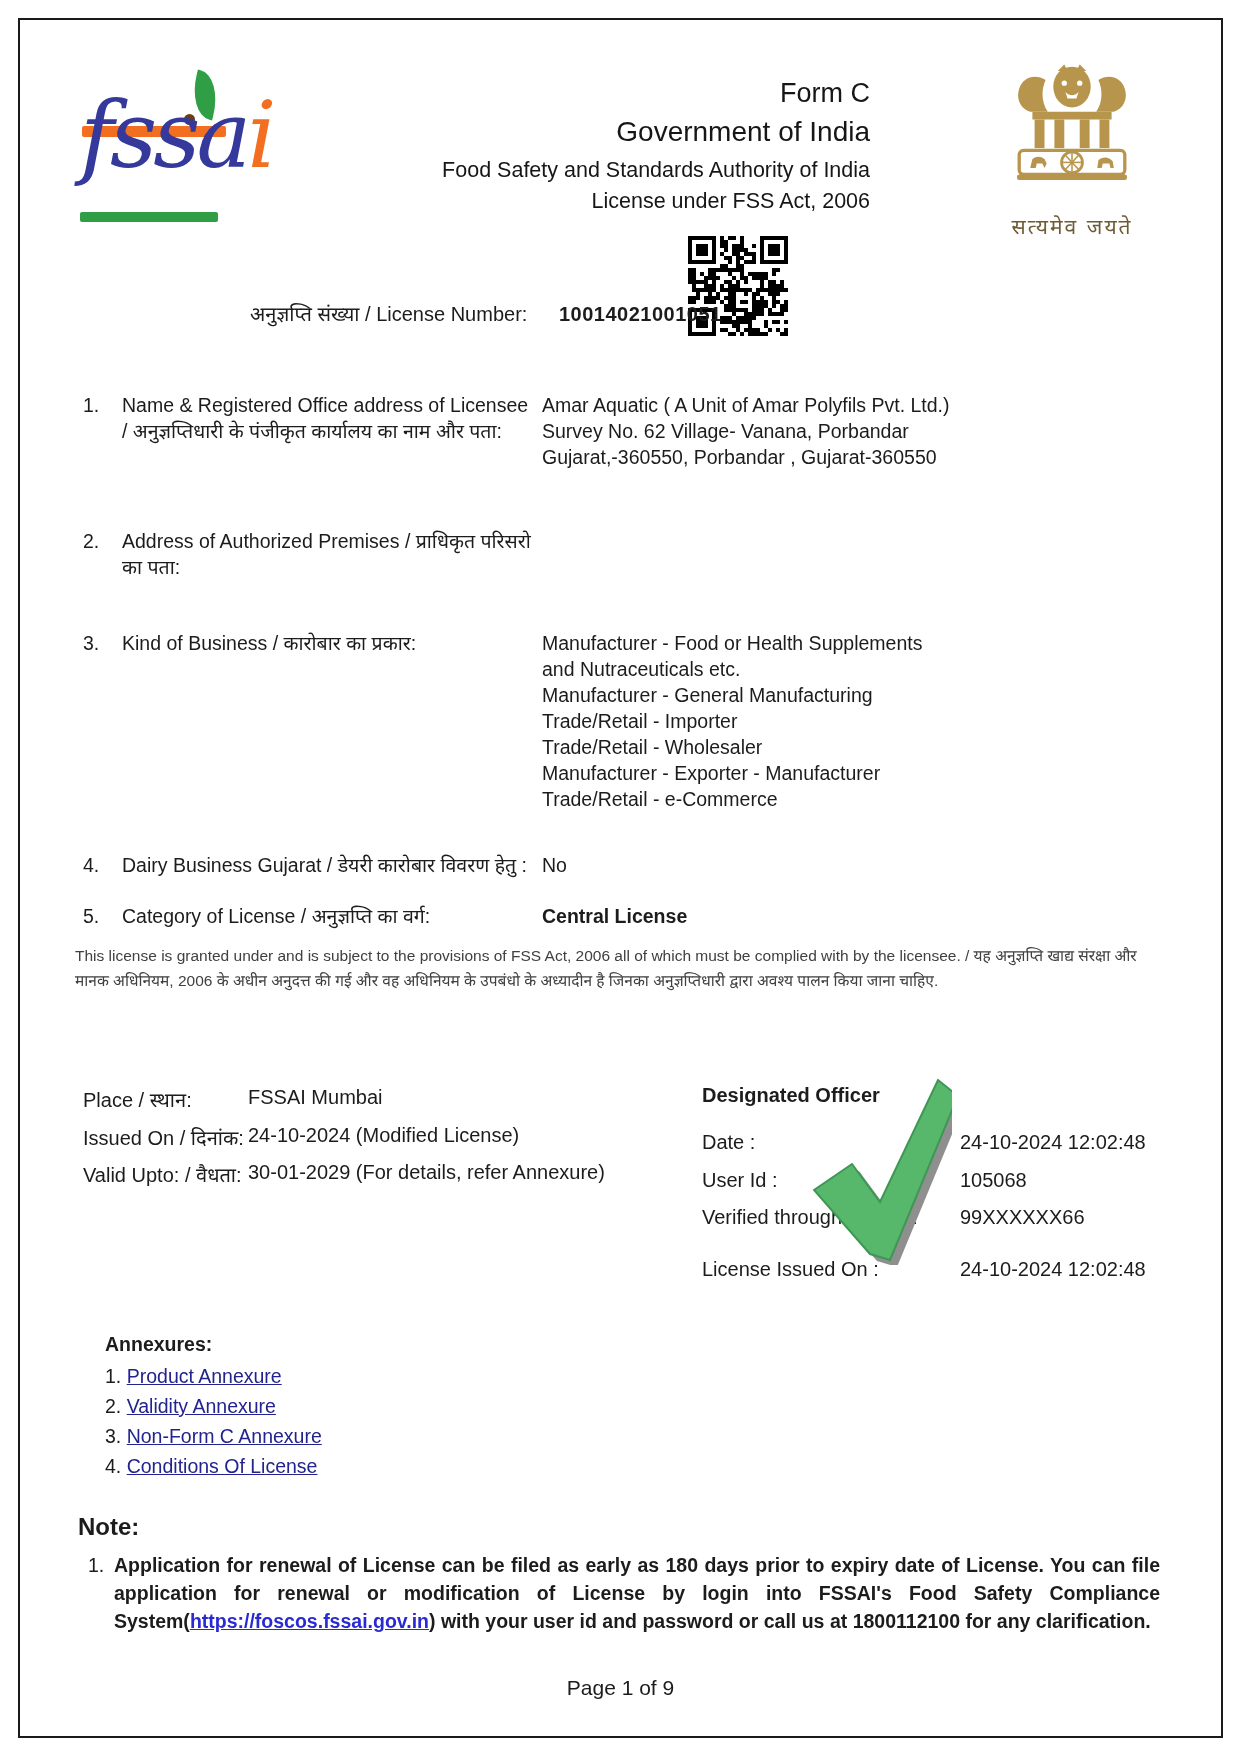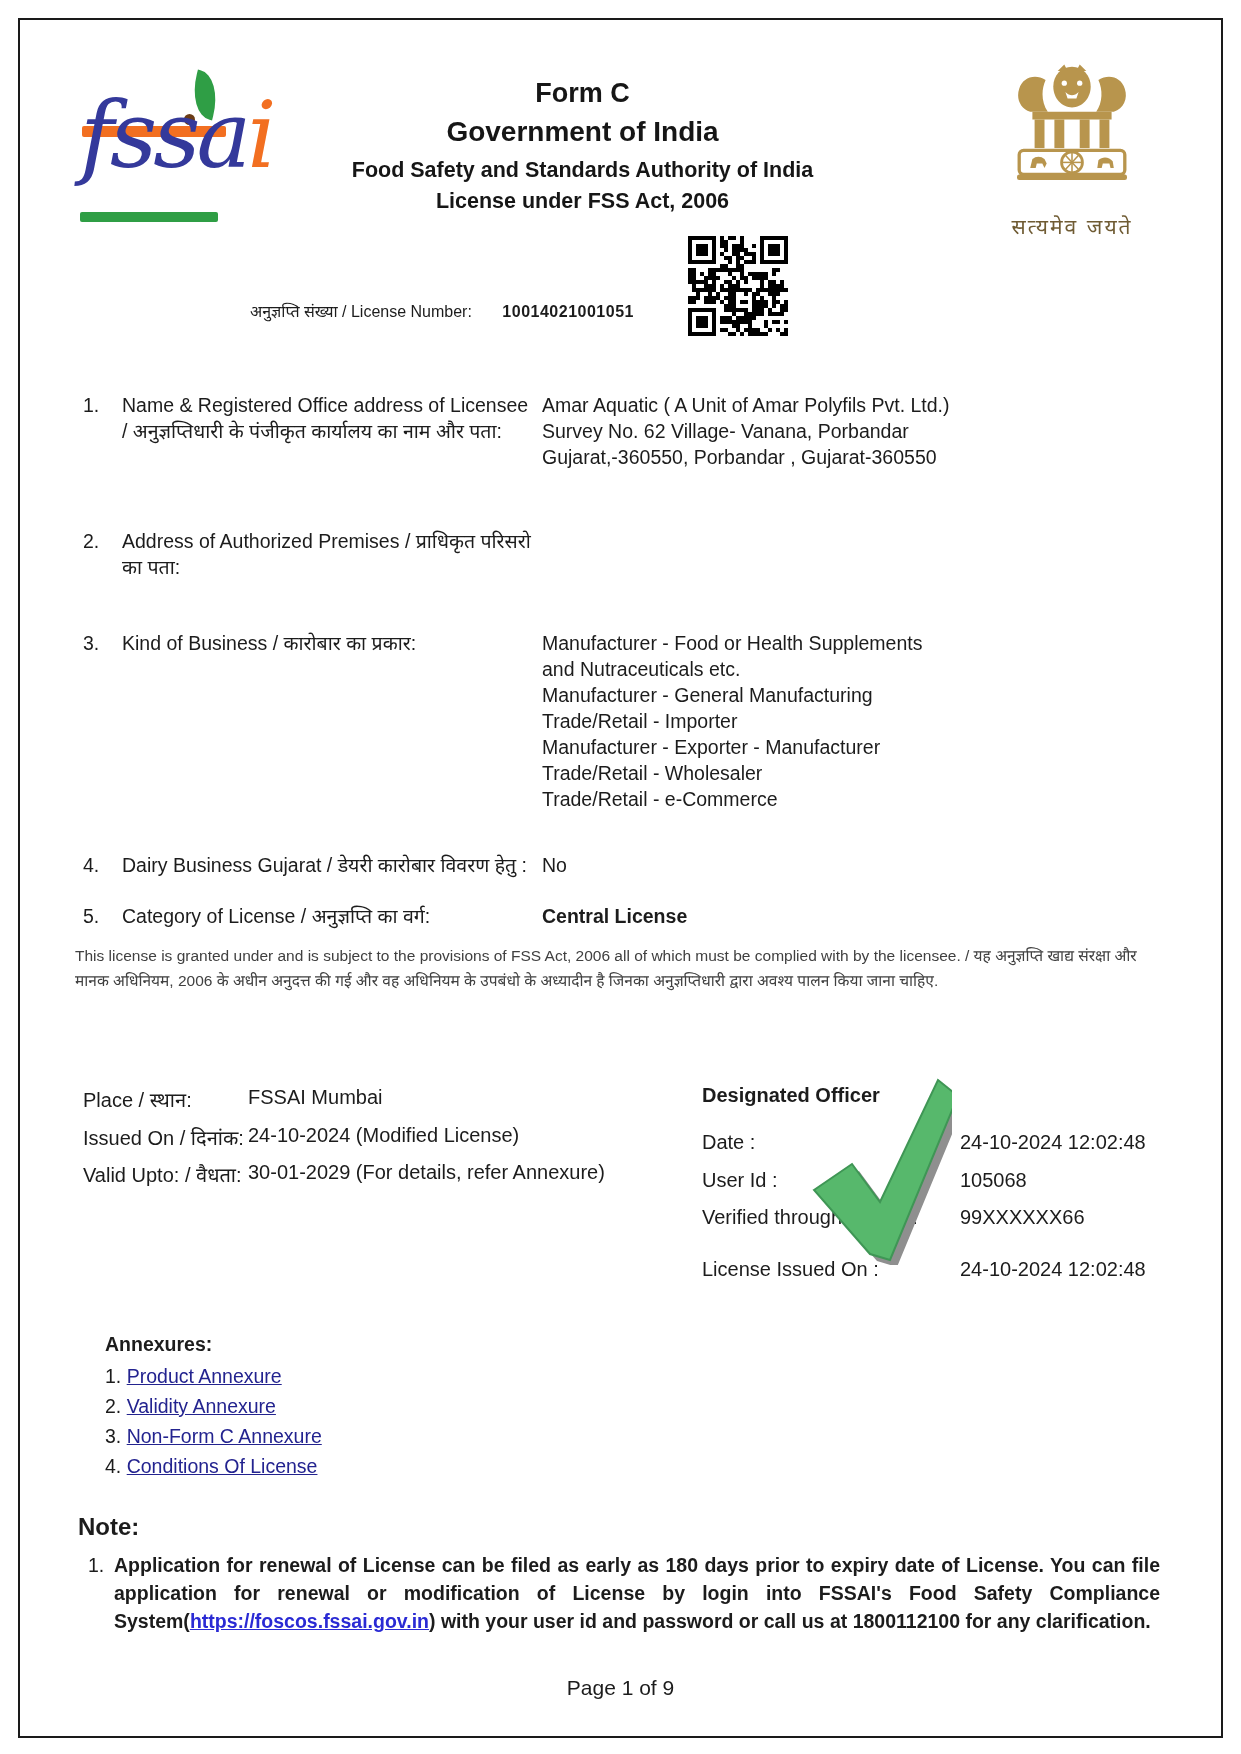--- a/index.html
+++ b/index.html
@@ -12,36 +12,36 @@
   .logo { position:absolute; left:80px; top:70px; width:160px; height:165px; }
   .logo-bar-top { position:absolute; left:2px; top:56px; width:144px; height:11px; background:var(--fssai-orange,#f26f21); border-radius:2px; }
   .logo-bar-bottom { position:absolute; left:0px; top:142px; width:138px; height:10px; background:var(--fssai-green,#2f9e45); border-radius:2px; }
   .logo-text { position:absolute; left:0px; top:2px; font-family:"DejaVu Serif", serif; font-style:italic; font-size:92px; line-height:1.4; letter-spacing:-4px; }
   .logo-text .blue { color:var(--fssai-blue,#34399b); }
   .logo-text .orange { color:var(--fssai-orange,#f26f21); }
   .logo-leaf { position:absolute; left:112px; top:2px; width:26px; height:46px; background:var(--fssai-green,#2f9e45); border-radius:0 90% 0 90%; transform:rotate(14deg); }
   .logo-seed { position:absolute; left:104px; top:44px; width:11px; height:11px; background:#6b3c16; border-radius:50%; }
 
   
-  .titles { position:absolute; left:295px; top:78px; width:575px; text-align:center; font-weight:bold; color:#161616; }
+  .titles { position:absolute; left:295px; top:78px; width:575px; text-align:right; font-weight:normal; color:#161616; }
   .title-1 { font-size:27px; margin-bottom:7px; }
   .title-2 { font-size:28px; margin-bottom:10px; }
   .title-3 { font-size:21.5px; margin-bottom:6px; }
   .title-4 { font-size:21.5px; }
 
   
   .emblem { position:absolute; left:982px; top:62px; width:180px; text-align:center; }
   .emblem svg { display:block; margin:0 auto; }
   .emblem-caption { font-size:21px; color:#6f5b33; letter-spacing:2px; margin-top:2px; font-family:"DejaVu Sans", sans-serif; }
 
   
   .qr { position:absolute; left:688px; top:236px; width:100px; height:100px; }
 
   
-  .license-row { position:absolute; left:250px; top:300px; font-size:16px; }
+  .license-row { position:absolute; left:250px; top:300px; font-size:20px; }
   .license-row .lbl { color:#1c1c1c; }
   .license-row .val { font-weight:bold; margin-left:26px; letter-spacing:0.5px; }
 
   
   .item { position:absolute; left:83px; width:1080px; display:flex; font-size:19.5px; line-height:26px; }
   .item-num { width:39px; flex:0 0 39px; }
   .item-label { width:420px; flex:0 0 420px; padding-right:10px; }
   .item-value { width:418px; flex:0 0 418px; }
   .item-value.bold { font-weight:bold; }
   .i1 { top:392px; } .i2 { top:528px; } .i3 { top:630px; } .i4 { top:852px; } .i5 { top:903px; }
@@ -412,22 +412,22 @@
     <div class="item-label">Address of Authorized Premises / प्राधिकृत परिसरो का पता:</div>
   </div>
 
   <div class="item i3">
     <div class="item-num">3.</div>
     <div class="item-label">Kind of Business / कारोबार का प्रकार:</div>
     <div class="item-value">
       <div>Manufacturer - Food or Health Supplements and Nutraceuticals etc.</div>
       <div>Manufacturer -  General Manufacturing</div>
       <div>Trade/Retail - Importer</div>
+      <div>Trade/Retail - Wholesaler</div>
       <div>Manufacturer - Exporter - Manufacturer</div>
-      <div>Trade/Retail - Wholesaler</div>
       <div>Trade/Retail - e-Commerce</div>
     </div>
   </div>
 
   <div class="item i4">
     <div class="item-num">4.</div>
     <div class="item-label">Dairy Business Gujarat / डेयरी कारोबार विवरण हेतु :</div>
     <div class="item-value">
       <div>No</div>
     </div>

